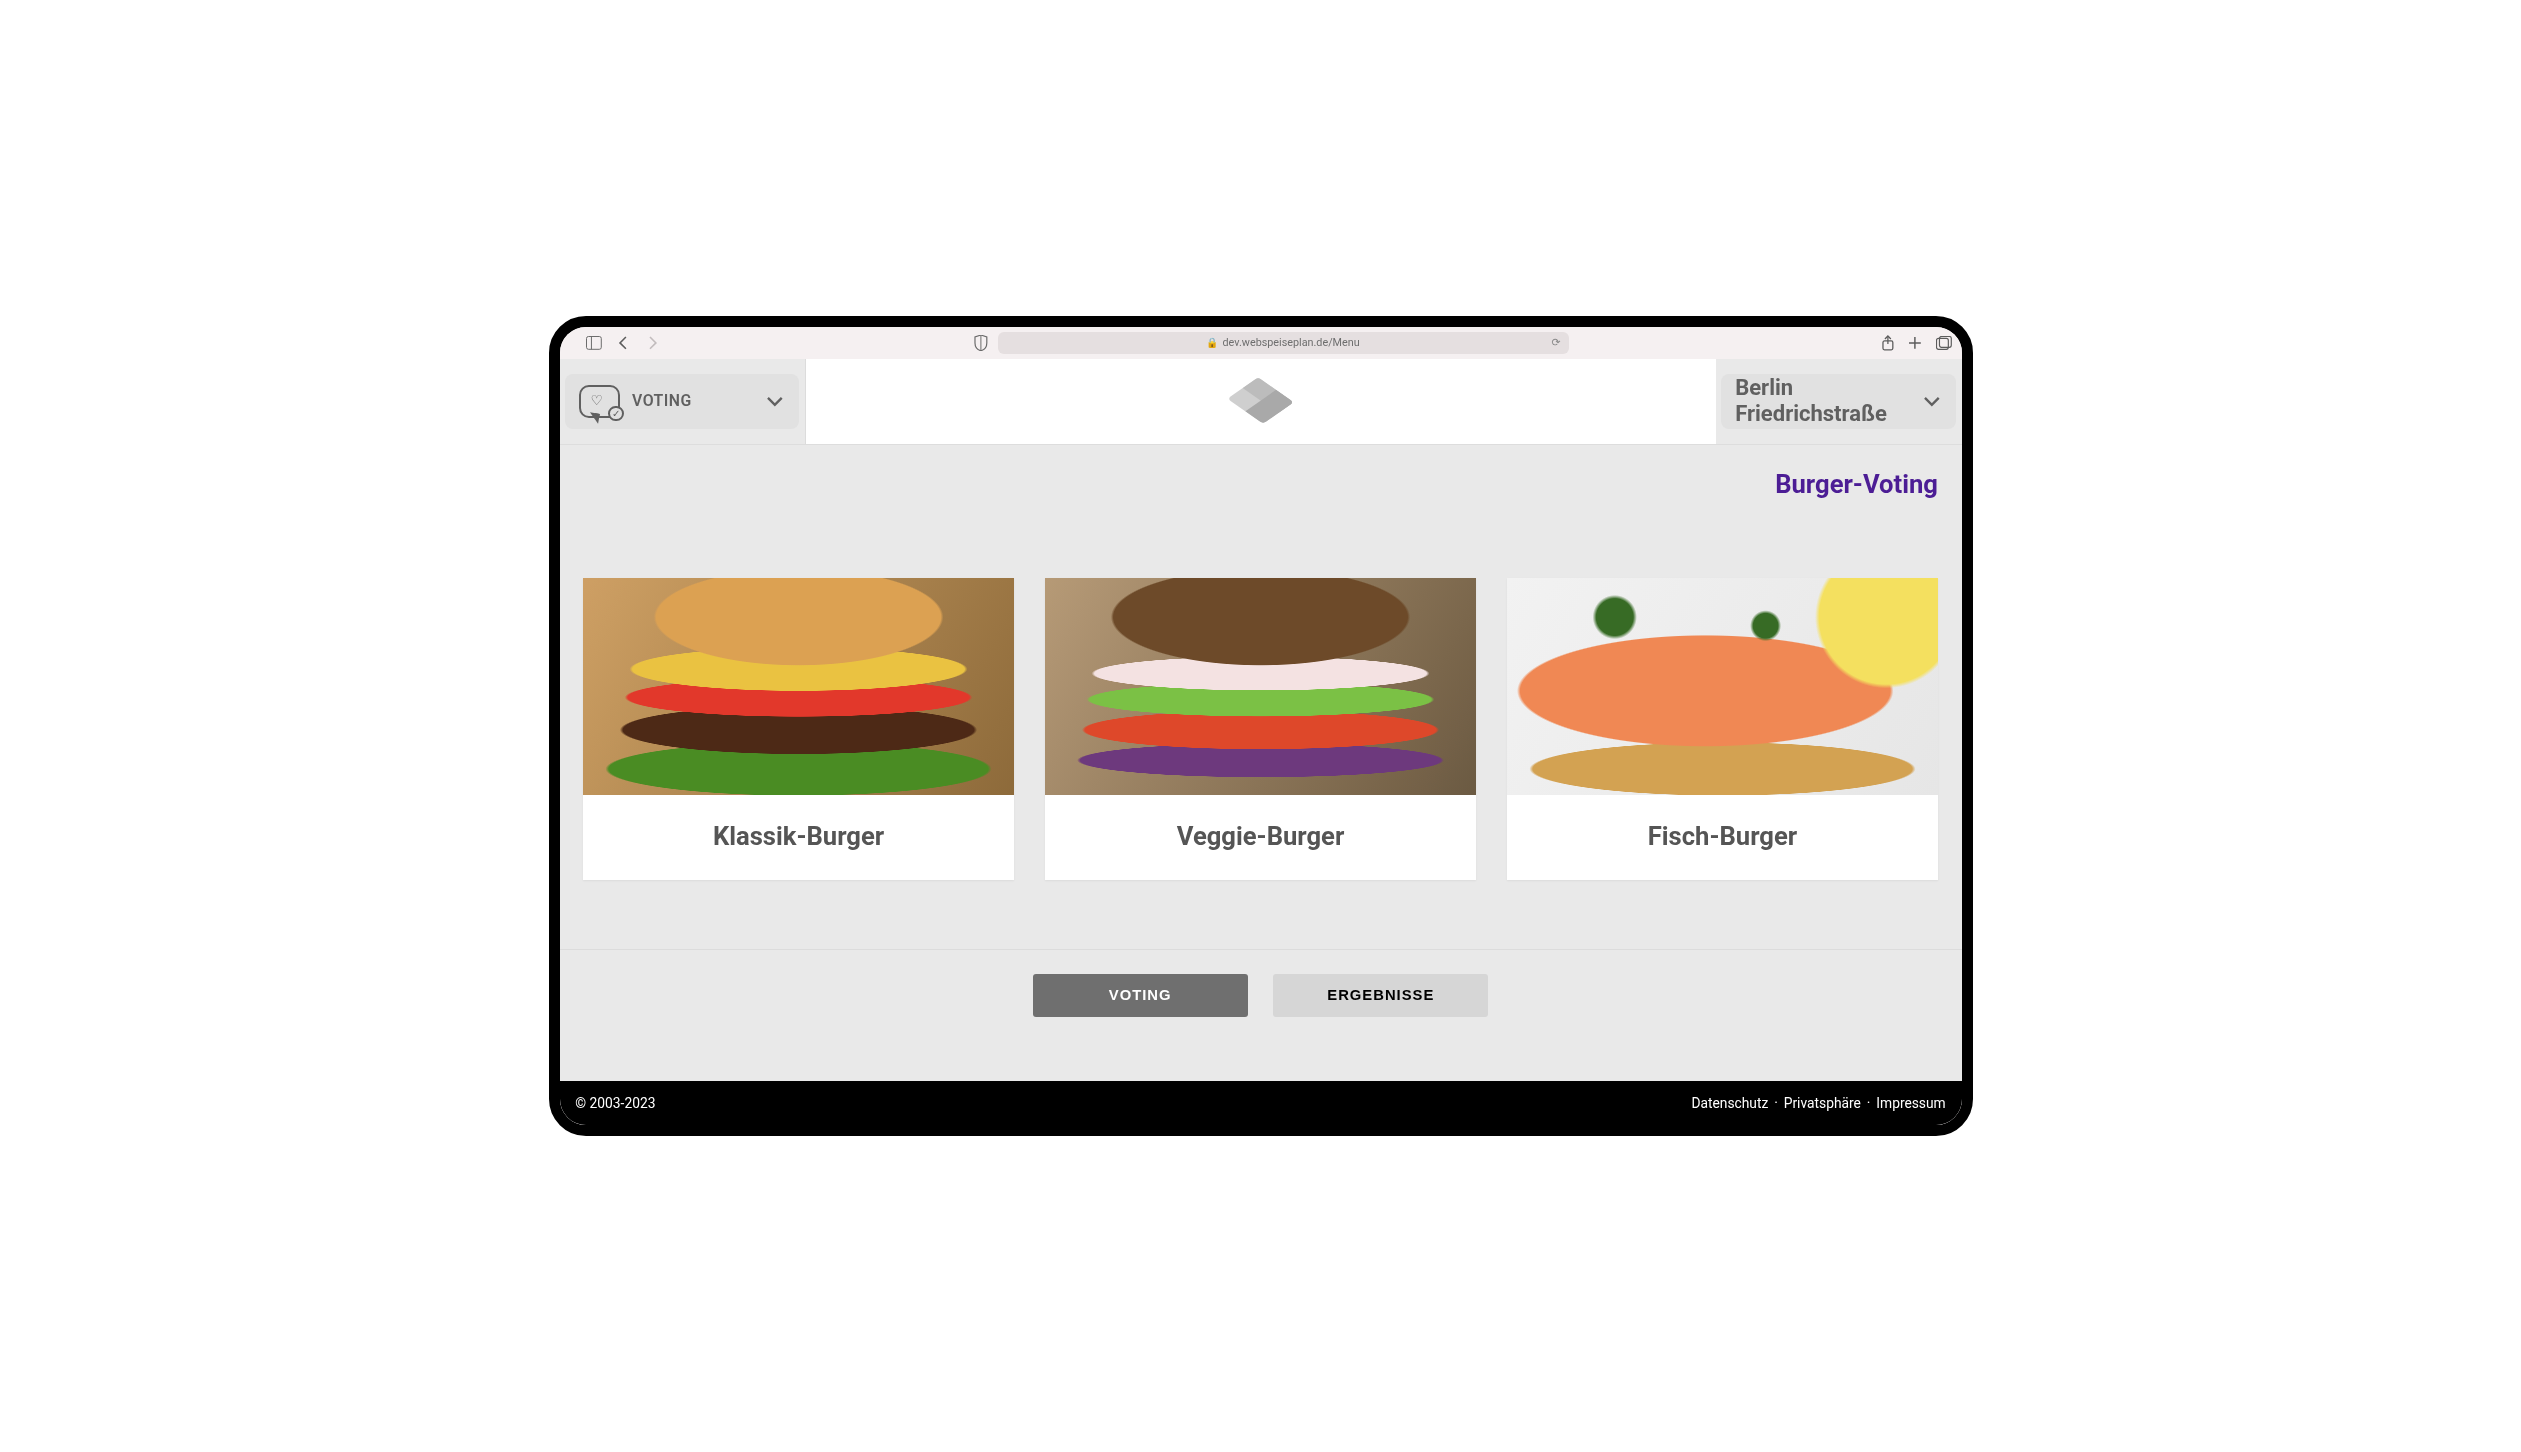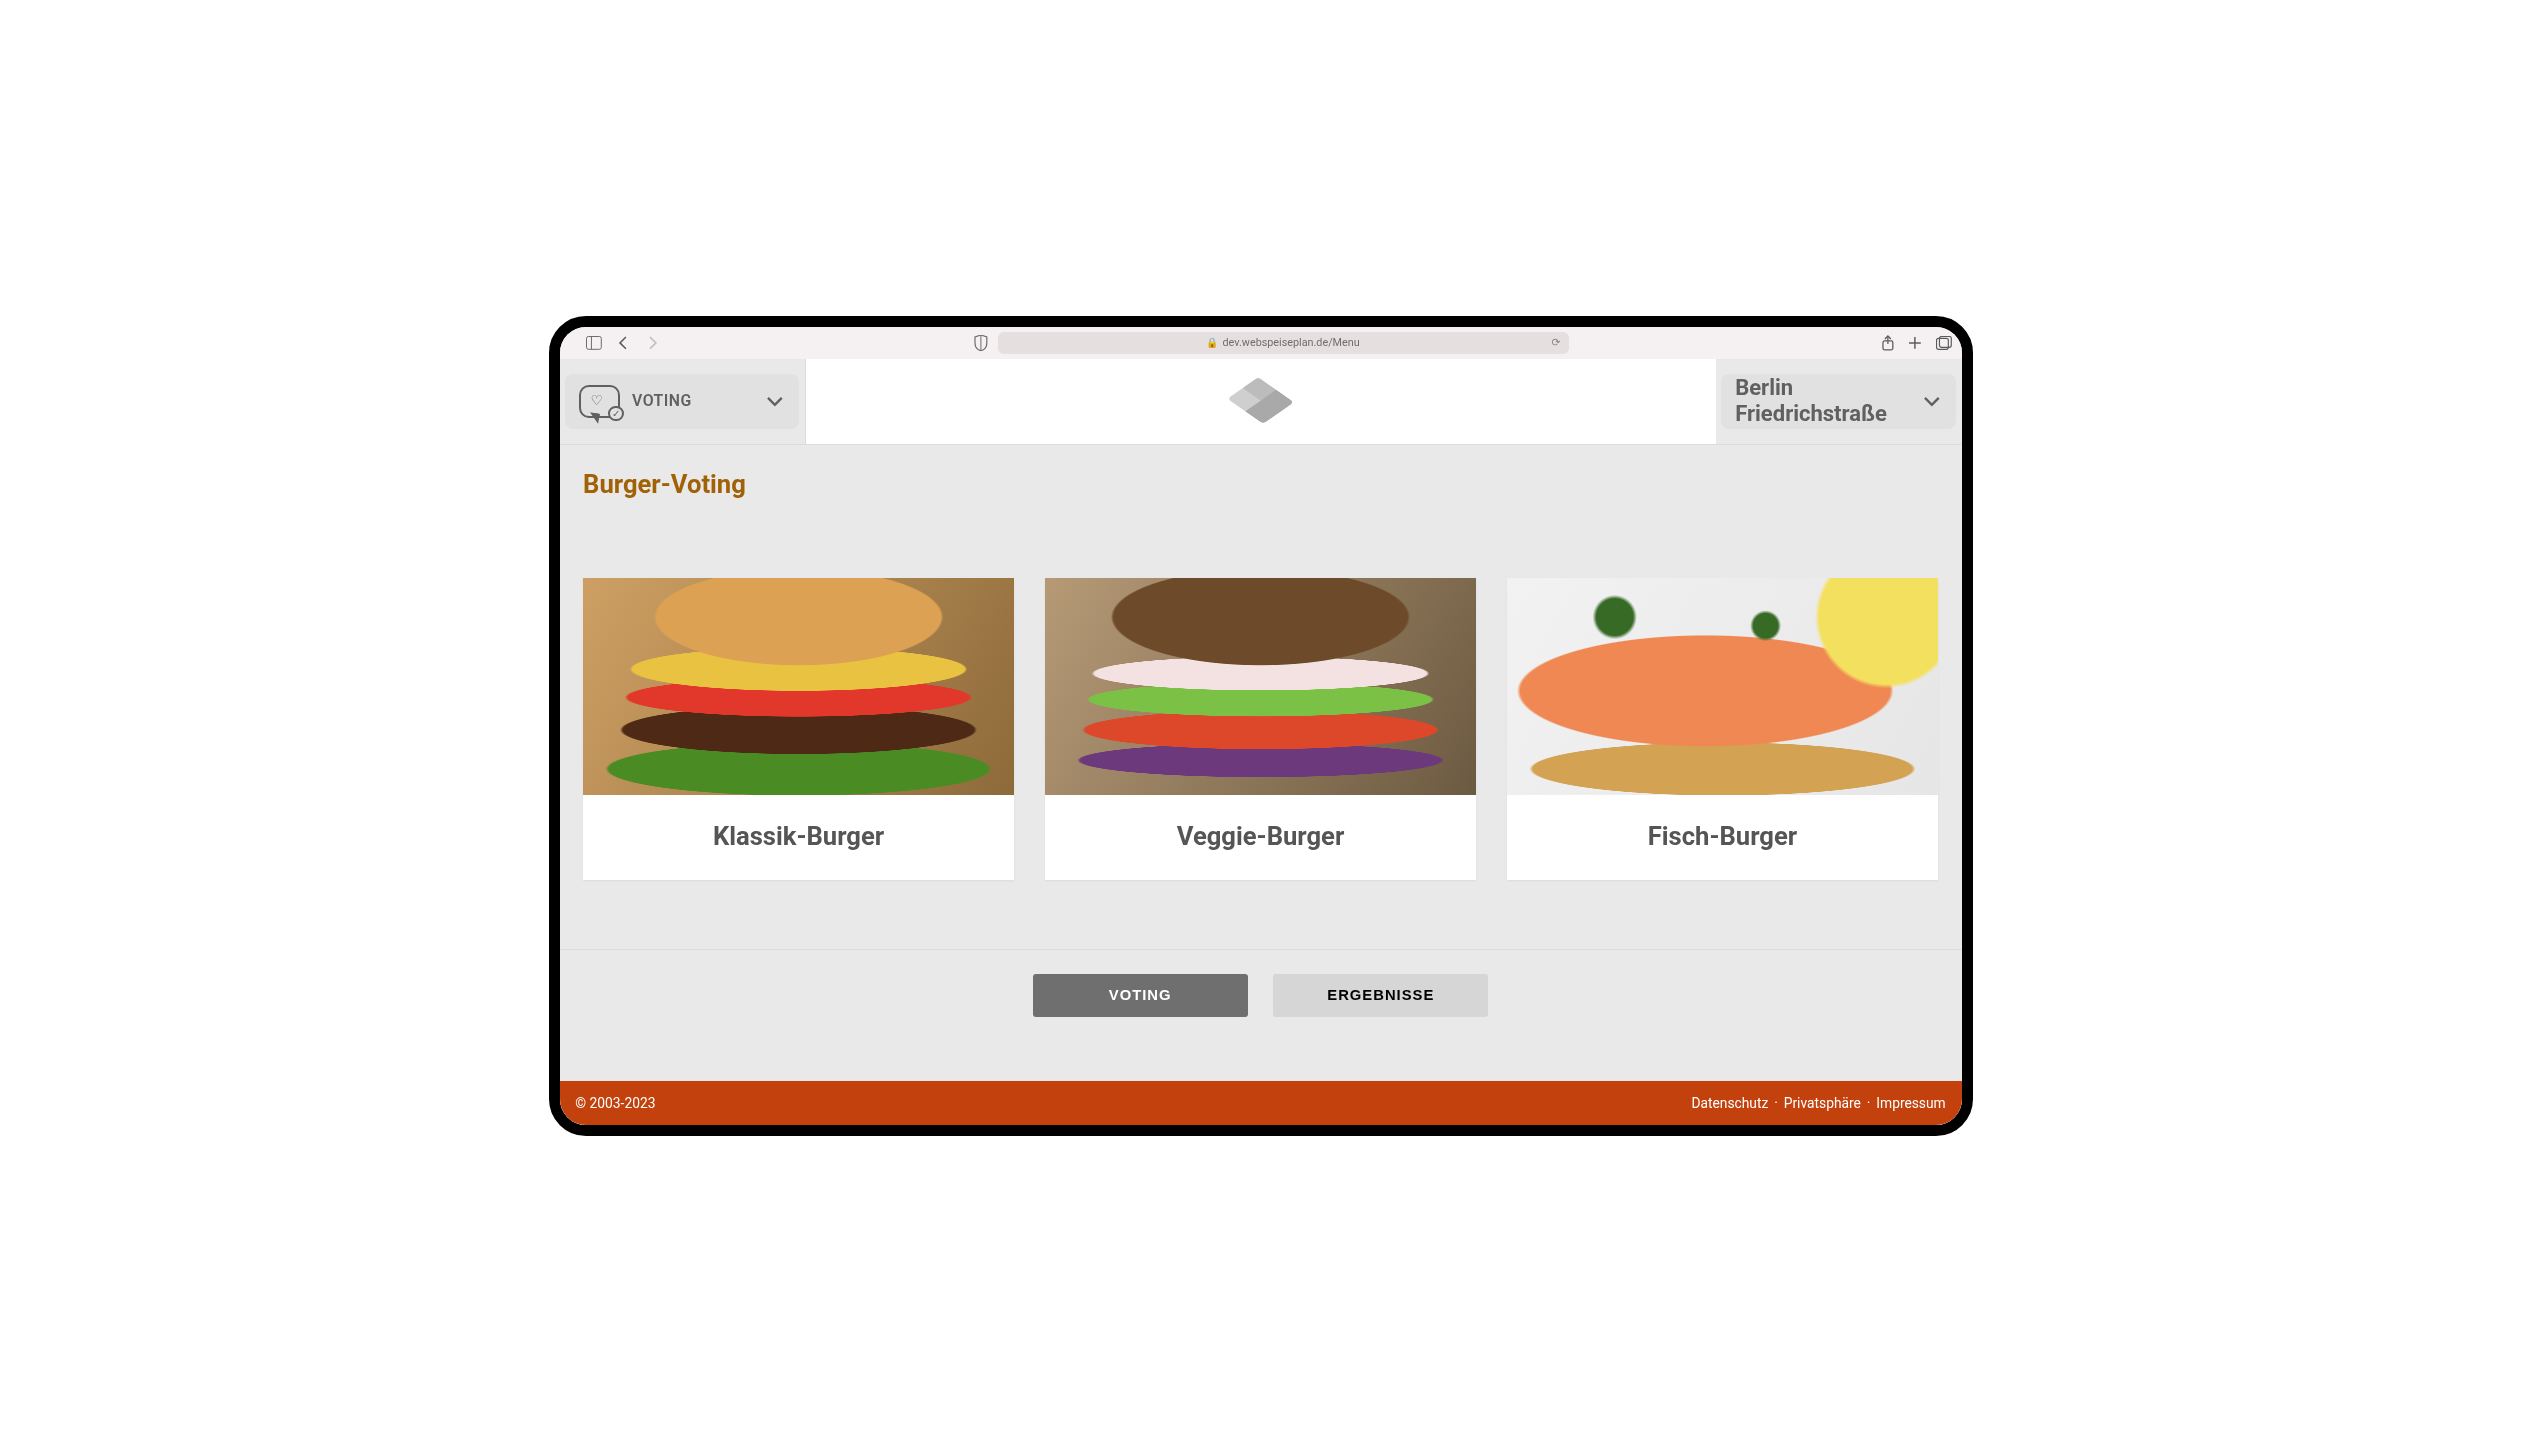--- a/index.html
+++ b/index.html
@@ -161,24 +161,24 @@
     clip-path: polygon(50% 0,100% 0,100% 100%,50% 100%);
     border-radius:3.9px;
   }
 
   .main {
     flex: 1;
     padding: 25.6px 23.6px 0 23.6px;
     display:flex; flex-direction:column;
   }
   .page-title {
-    text-align: left;
+    text-align: right;
     font-size: 25.6px;
     font-weight: 700;
-    color: #a16207;
+    color: #4c1d95;
     margin-bottom: 79px;
   }
 
   .cards {
     display: flex;
     gap: 31px;
   }
   .card {
     flex: 1;
     background: #fff;
@@ -247,21 +247,21 @@
     font-size: 14.8px;
     font-weight: 700;
     letter-spacing: 1px;
     cursor: pointer;
   }
   .tab-btn.active { background:#6f6f6f; color:#fff; }
   .tab-btn.inactive { background:#d6d6d6; color:#000000; }
 
   .footer {
     height: 44px;
-    background:#c2410c;
+    background:#000000;
     color:#fff;
     display:flex; align-items:center;
     padding: 0 15.8px;
     font-size: 13.8px;
   }
   .footer .flex1 { flex:1; }
   .footer a { color:#fff; text-decoration:none; }
   .footer .sep { margin: 0 5.9px; }
 
   svg { display:block; }

